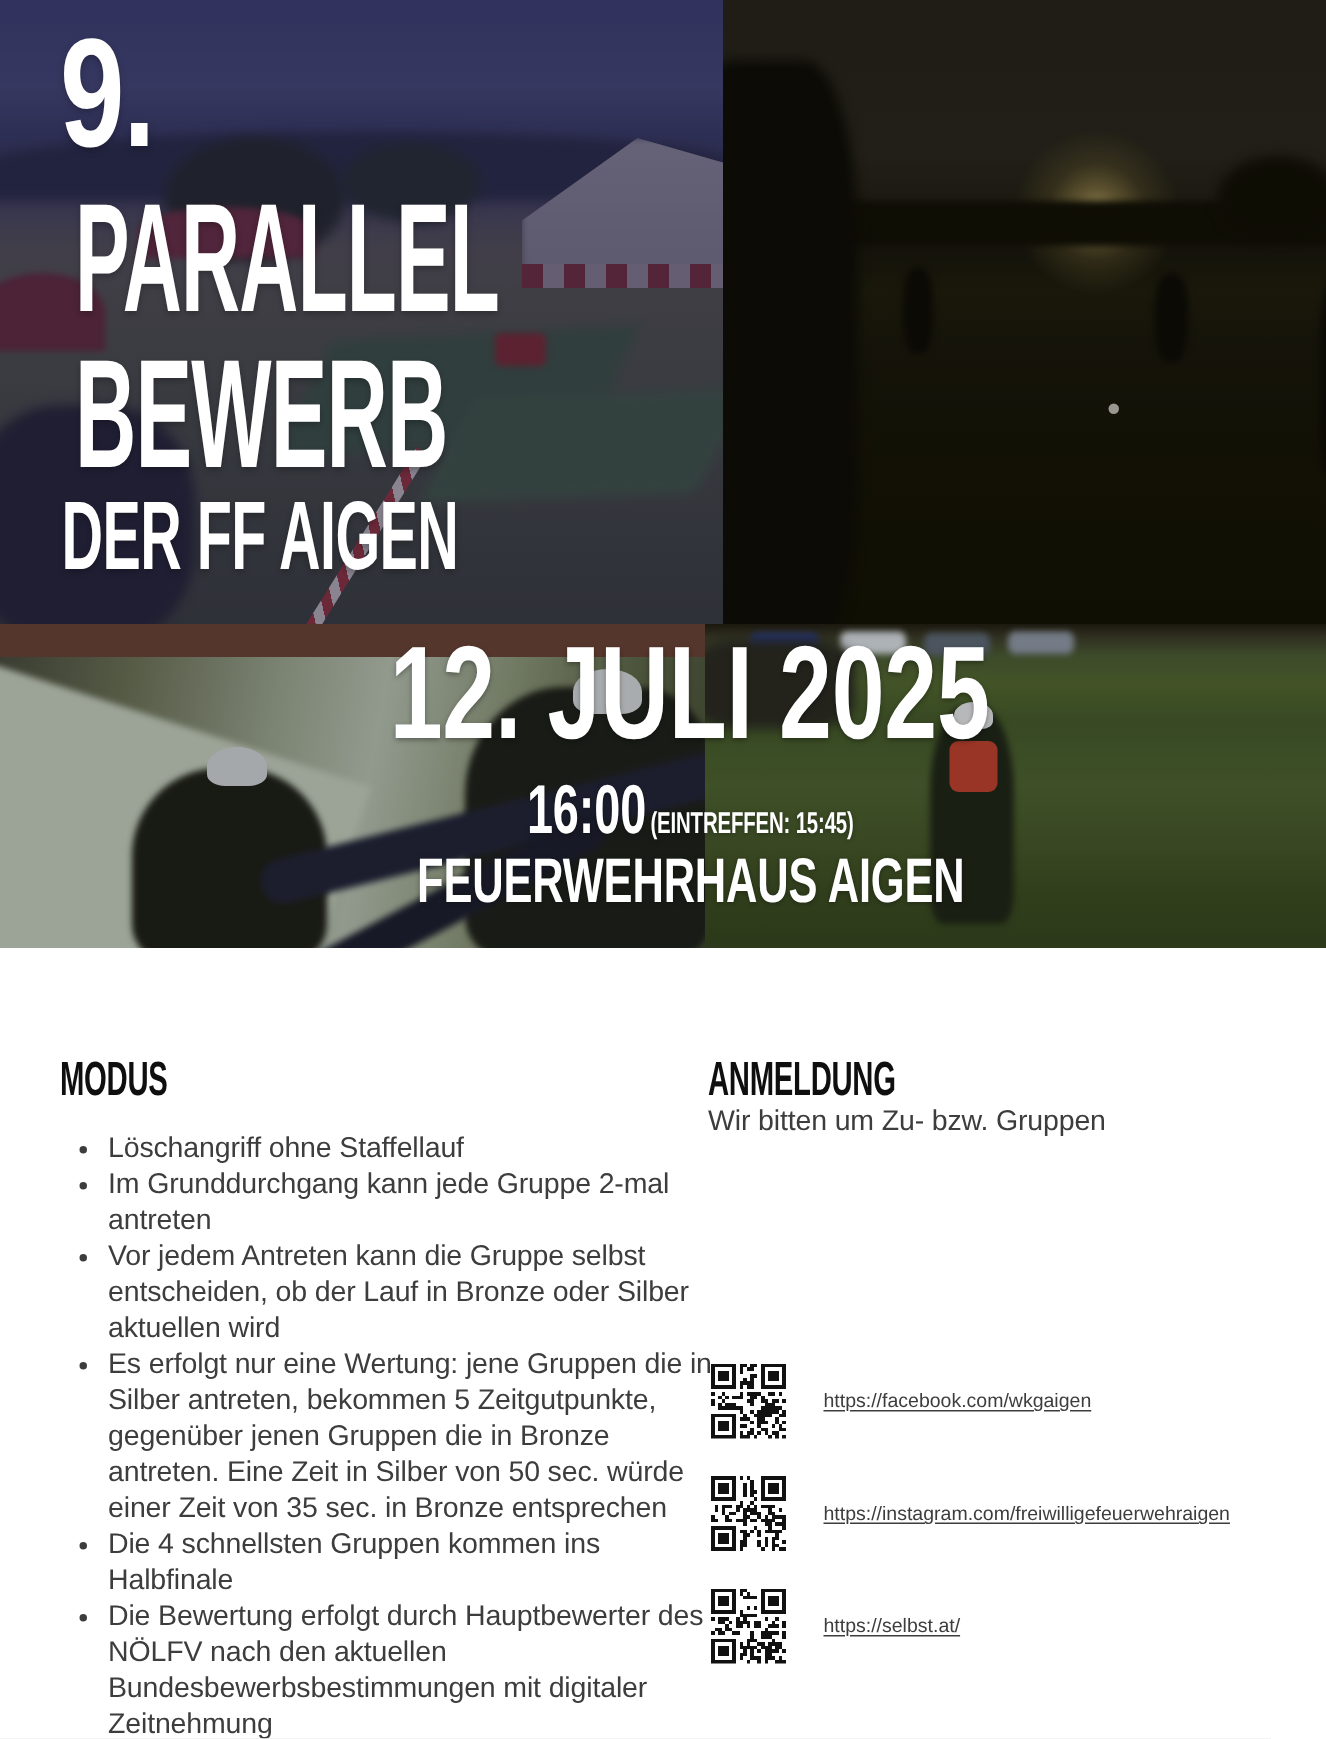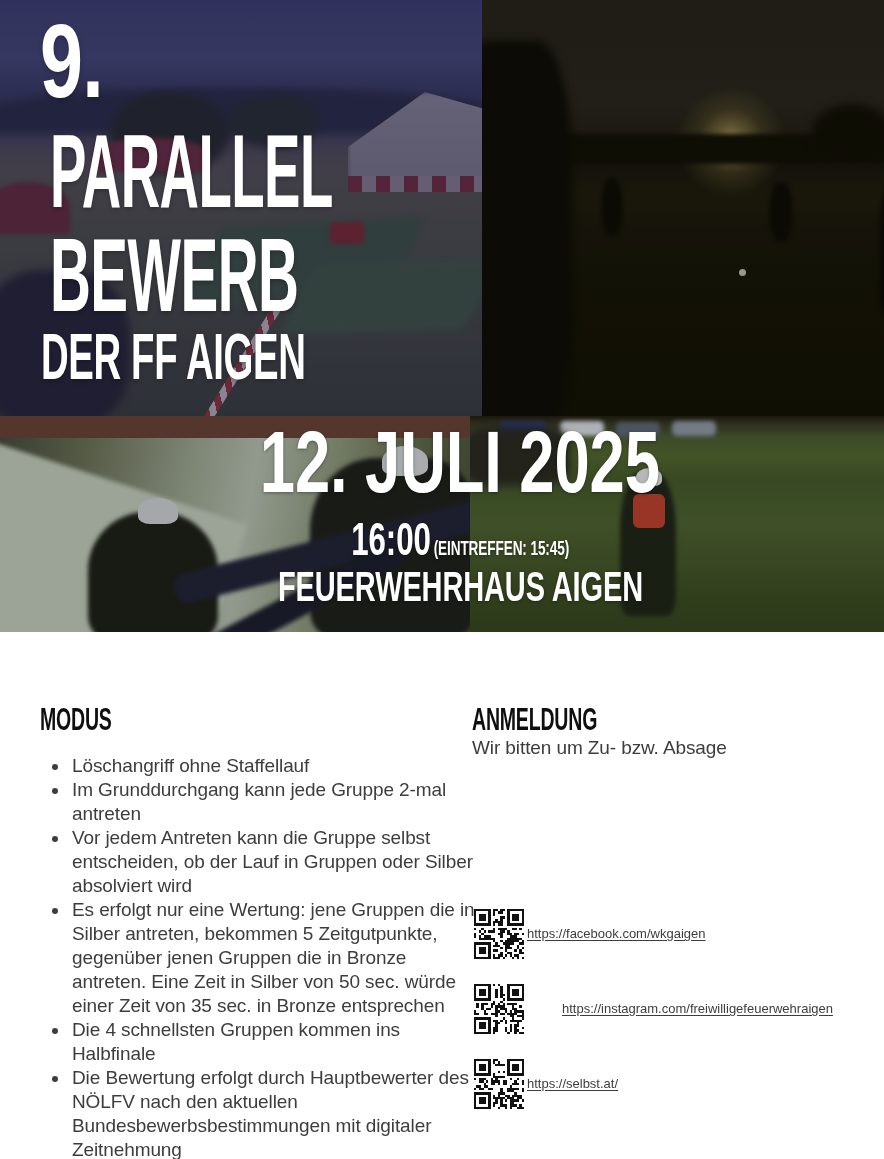--- a/index.html
+++ b/index.html
@@ -58,24 +58,24 @@
   .body-text{font-size:19px;line-height:24px;color:#3d3d3d;letter-spacing:-0.1px;}
   ul.blist{margin:15px;padding:0 0 0 15px;list-style:disc;}
   ul.blist li{padding-left:2px;}
   .modus-list{position:absolute;left:40px;top:739px;width:420px;}
   .anm-intro{position:absolute;left:472px;top:736px;width:400px;margin:0;}
   .anm-list{position:absolute;left:474px;top:760px;width:400px;}
 
   a.link{color:#3d3d3d;text-decoration:underline;text-underline-offset:2px;cursor:pointer;}
 
   .qr-row{position:absolute;left:474px;width:400px;height:52px;display:flex;align-items:center;}
-  .qr-row1{top:908px;} .qr-row2{top:983px;gap:35px;} .qr-row3{top:1058px;}
+  .qr-row1{top:908px;} .qr-row2{top:983px;} .qr-row3{top:1058px;}
   .qr{width:50px;height:50px;flex:0 0 50px;}
   .qr svg{width:100%;height:100%;display:block;}
-  .qr-link{margin-left:3px;font-size:13px;line-height:16px;color:#3d3d3d;
+  .qr-link{margin-left:25px;font-size:13px;line-height:16px;color:#3d3d3d;
            text-decoration:underline;text-underline-offset:2px;word-break:break-all;}
 
   
   .b1{filter:blur(2px);} .b2{filter:blur(4px);}
 </style>
 </head>
 <body>
 
 <div class="poster">
 
@@ -148,28 +148,28 @@
     </div>
     <div class="impact mid-line m-loc">
       <span class="sx">FEUERWEHRHAUS AIGEN</span>
     </div>
   </div>
 
   <h2 class="impact sec-head h-modus" style="margin:0;">MODUS</h2>
   <ul class="blist body-text modus-list">
     <li>Löschangriff ohne Staffellauf</li>
     <li>Im Grunddurchgang kann jede Gruppe 2-mal antreten</li>
-    <li>Vor jedem Antreten kann die Gruppe selbst entscheiden, ob der Lauf in Gruppen oder Silber absolviert wird</li>
+    <li>Vor jedem Antreten kann die Gruppe selbst entscheiden, ob der Lauf in Bronze oder Silber aktuellen wird</li>
     <li>Es erfolgt nur eine Wertung: jene Gruppen die in Silber antreten, bekommen 5 Zeitgutpunkte, gegenüber jenen Gruppen die in Bronze antreten. Eine Zeit in Silber von 50 sec. würde einer Zeit von 35 sec. in Bronze entsprechen</li>
     <li>Die 4 schnellsten Gruppen kommen ins Halbfinale</li>
     <li>Die Bewertung erfolgt durch Hauptbewerter des NÖLFV nach den aktuellen Bundesbewerbsbestimmungen mit digitaler Zeitnehmung</li>
   </ul>
 
   <h2 class="impact sec-head h-anm" style="margin:0;">ANMELDUNG</h2>
-  <p class="body-text anm-intro">Wir bitten um Zu- bzw. Absage</p>
+  <p class="body-text anm-intro">Wir bitten um Zu- bzw. Gruppen</p>
 
   <div class="qr-row qr-row1">
     <div class="qr">
         <svg viewBox="0 0 21 21" shape-rendering="crispEdges" xmlns="http://www.w3.org/2000/svg">
           <rect width="21" height="21" fill="#fff"></rect>
           <g fill="#111">
             <rect x="8" y="0" width="1" height="1"></rect>
             <rect x="9" y="0" width="1" height="1"></rect>
             <rect x="11" y="0" width="1" height="1"></rect>
             <rect x="12" y="0" width="1" height="1"></rect>

